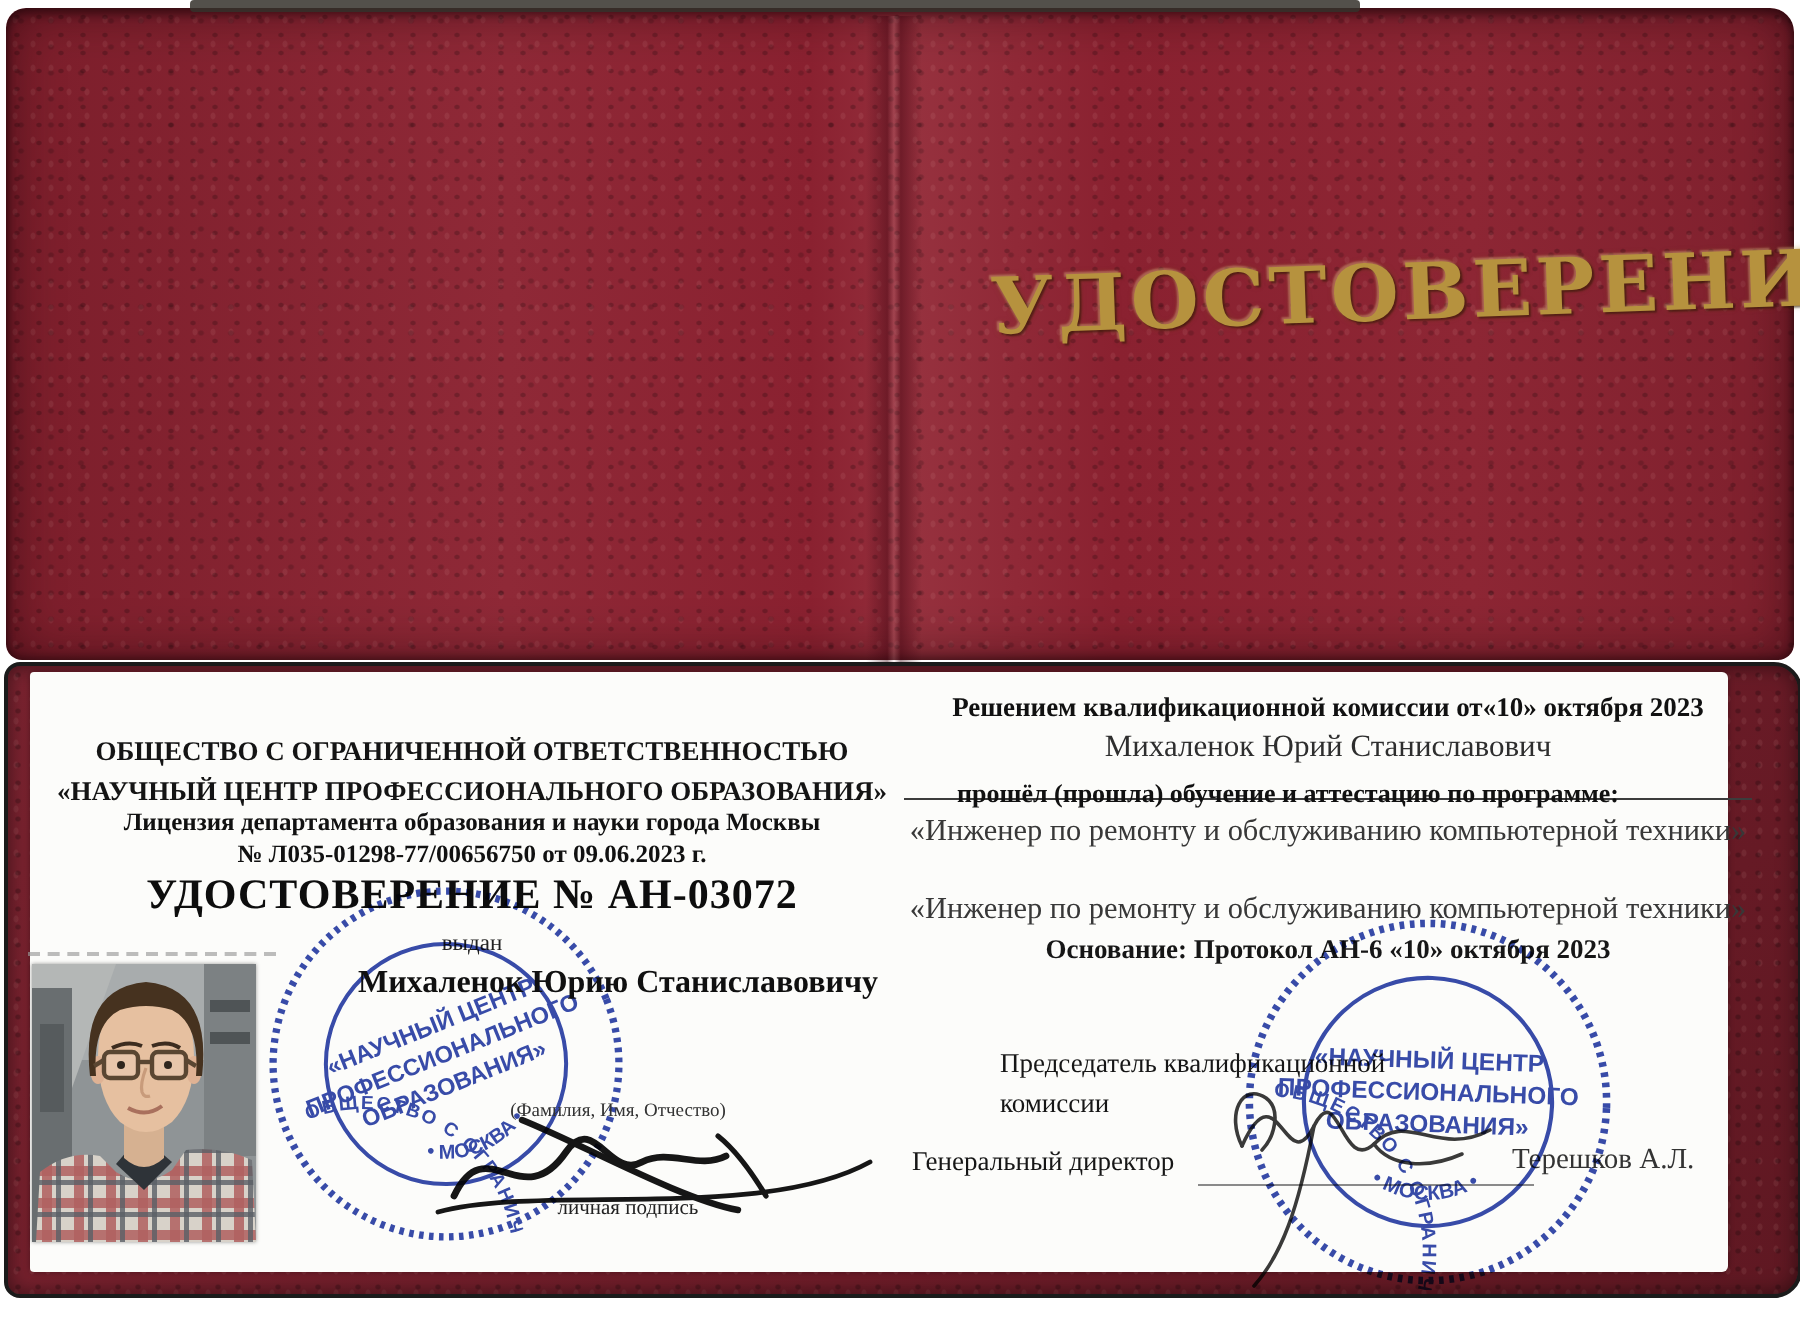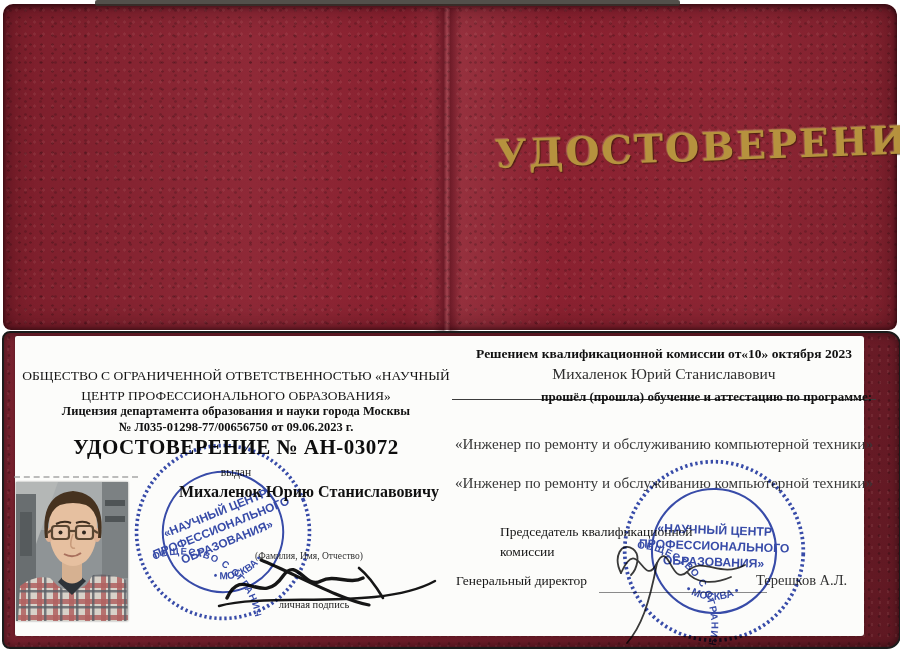--- a/index.html
+++ b/index.html
@@ -35,38 +35,38 @@
       linear-gradient(135deg,#7b2330,#6d1c28 60%,#5f1822);
     background-size:10px 9px,8px 11px,100% 100%;
     border:2px solid #1b1b1b;border-radius:8px 14px 14px 8px;
     box-shadow:inset 0 0 10px rgba(0,0,0,.5);
   }
   .page{position:absolute;left:11px;top:3px;width:849px;height:300px;background:#fcfcfa;
     box-shadow:0 0 3px rgba(0,0,0,.35); border-radius:2px 3px 3px 2px;}
 
   .abs{position:absolute;}
   .ctr{text-align:center;}
-  .fillin{color:#3a3a3a;margin-top:28px;}
-
-  
-  .org-name{left:16px;top:33px;width:432px;font-size:13.5px;line-height:1.45;font-weight:400;color:#141414;}
+  .fillin{color:#3a3a3a;}
+
+  
+  .org-name{left:16px;top:33px;width:432px;font-size:13.5px;line-height:1.45;font-weight:700;color:#141414;}
   .license{left:26px;top:70px;width:412px;font-size:12.5px;line-height:1.3;font-weight:700;color:#111;}
   .cert-title{left:16px;top:102px;width:432px;font-size:21px;font-weight:700;letter-spacing:.5px;color:#0d0d0d;}
   .issued{left:16px;top:133px;width:432px;font-size:11.5px;color:#222;}
   .photo-frame{left:12px;top:149px;width:112px;height:139px;box-shadow:0 0 2px rgba(0,0,0,.4);}
   .photo-topline{left:10px;top:143px;width:124px;border-top:2px dashed #9a9a9a;opacity:.65;}
   .holder-name{left:170px;top:146px;width:270px;font-size:16px;font-weight:700;line-height:1.62;color:#101010;}
   .fio-caption{left:170px;top:218px;width:270px;font-size:9.5px;color:#333;}
   .sig-left{left:205px;top:221px;width:235px;height:60px;mix-blend-mode:multiply;}
   .sig-caption{left:230px;top:266px;width:160px;font-size:10.5px;color:#222;}
 
   
   .r-line1{left:448px;top:13px;width:424px;font-size:13.5px;font-weight:700;color:#111;}
   .r-name{left:448px;top:32px;width:424px;font-size:15.5px;color:#2e2e2e;padding-bottom:16px;border-bottom:1.5px solid #3c3c3c;}
-  .r-line3{left:444px;top:56px;width:424px;font-size:13px;font-weight:700;color:#111;text-align:right;}
+  .r-line3{left:428px;top:56px;width:424px;font-size:13px;font-weight:700;color:#111;}
   .r-line4{left:448px;top:74px;width:424px;font-size:15.2px;color:#383838;}
   .r-line5{left:448px;top:95px;width:424px;font-size:12.5px;font-weight:700;color:#111;}
   .r-line6{left:448px;top:113px;width:424px;font-size:15.2px;color:#383838;}
   .r-line7{left:448px;top:134px;width:424px;font-size:13.5px;font-weight:600;color:#161616;}
   .chairman{left:452px;top:189px;width:238px;font-size:13.5px;font-weight:500;line-height:1.5;color:#161616;margin-left:44px;}
   .director{left:452px;top:240px;width:220px;font-size:13.5px;font-weight:500;color:#161616;}
   .sig-line-right{left:595px;top:259px;width:168px;border-top:1.5px solid #8a8a8a;}
   .director-name{left:752px;top:239px;width:120px;font-size:14.5px;color:#333;}
   .sig-right{left:583px;top:160px;width:205px;height:152px;mix-blend-mode:multiply;}
 
@@ -175,20 +175,21 @@
         </g>
       </svg>
     </div>
     <div class="abs ctr sig-caption">личная подпись</div>
 
     <div class="abs ctr r-line1">Решением квалификационной комиссии от«10» октября 2023</div>
     <div class="abs ctr r-name">Михаленок Юрий Станиславович</div>
     <div class="abs ctr r-line3">прошёл (прошла) обучение и аттестацию по программе:</div>
     <div class="abs ctr r-line4 fillin">«Инженер по ремонту и обслуживанию компьютерной техники»</div>
     <div class="abs ctr r-line6 fillin">«Инженер по ремонту и обслуживанию компьютерной техники»</div>
+    <div class="abs ctr r-line7">Основание: Протокол АН-6 «10» октября 2023</div>
 
     <div class="abs chairman">Председатель квалификационной комиссии</div>
     <div class="abs director">Генеральный директор</div>
     <div class="abs sig-line-right"></div>
     <div class="abs director-name">Терешков А.Л.</div>
 
     <div class="abs stamp stamp-right">
       <svg viewBox="0 0 200 200">
         <circle cx="100" cy="100" r="95" fill="none" stroke="#2b41a7" stroke-width="4" stroke-dasharray="2.5 3"></circle>
         <path id="s2-ring" d="M 18 100 A 82 82 0 1 1 17.99 100" fill="none"></path>

